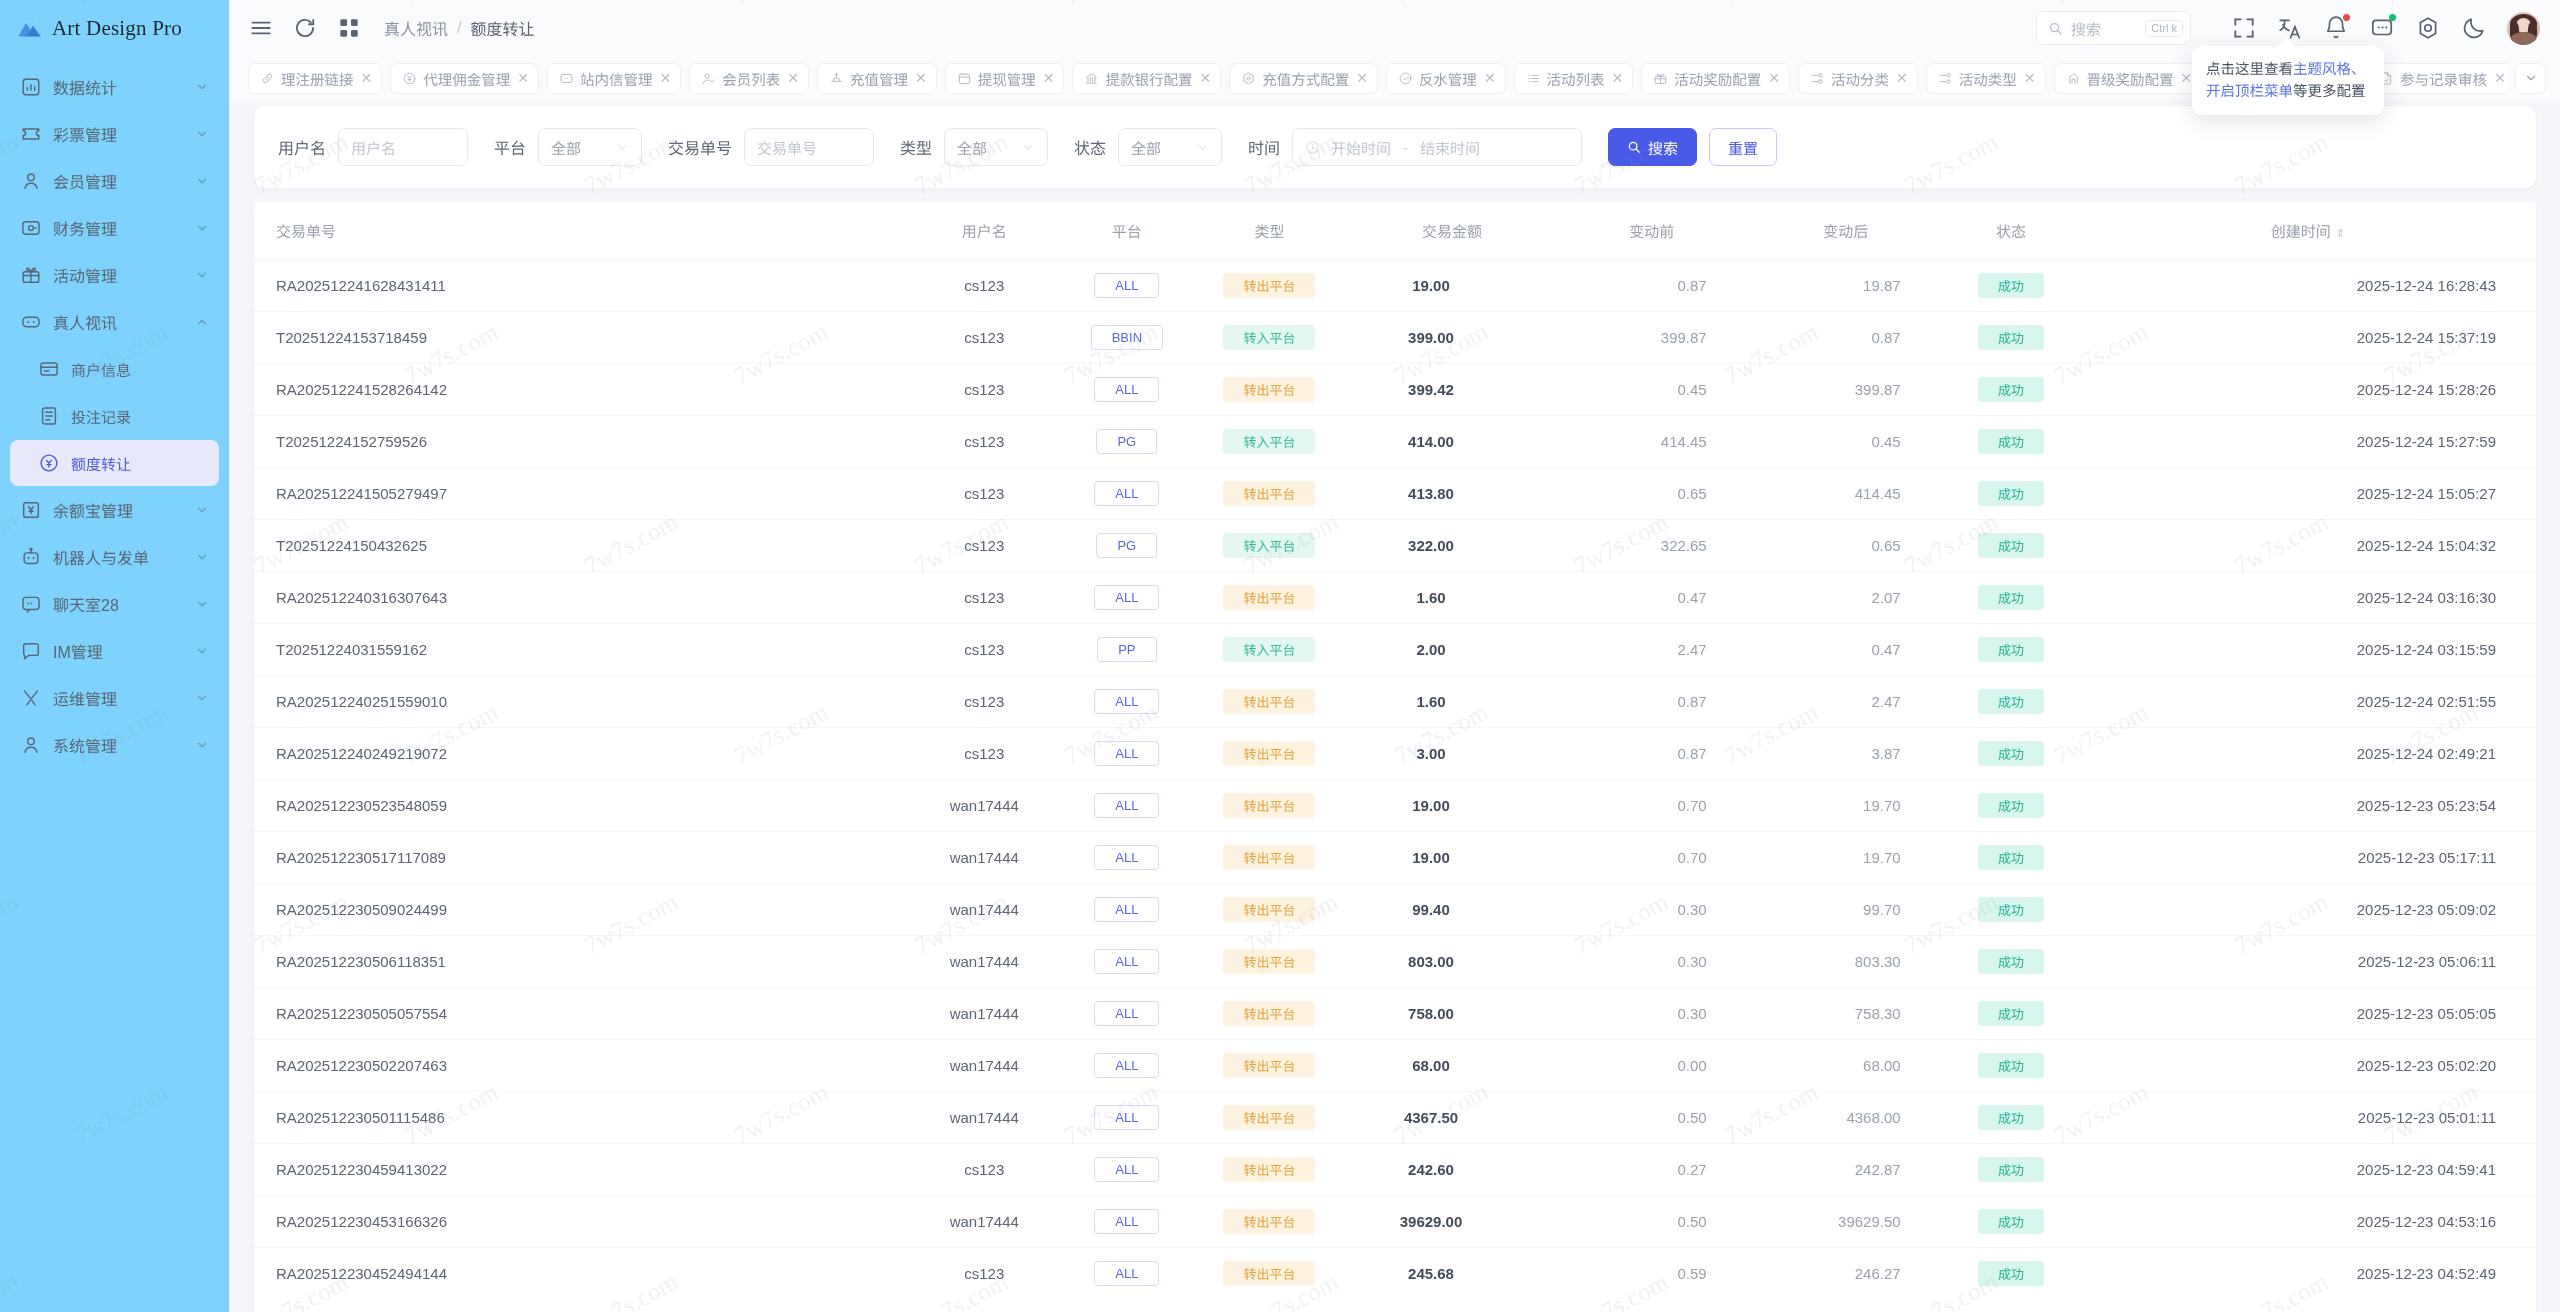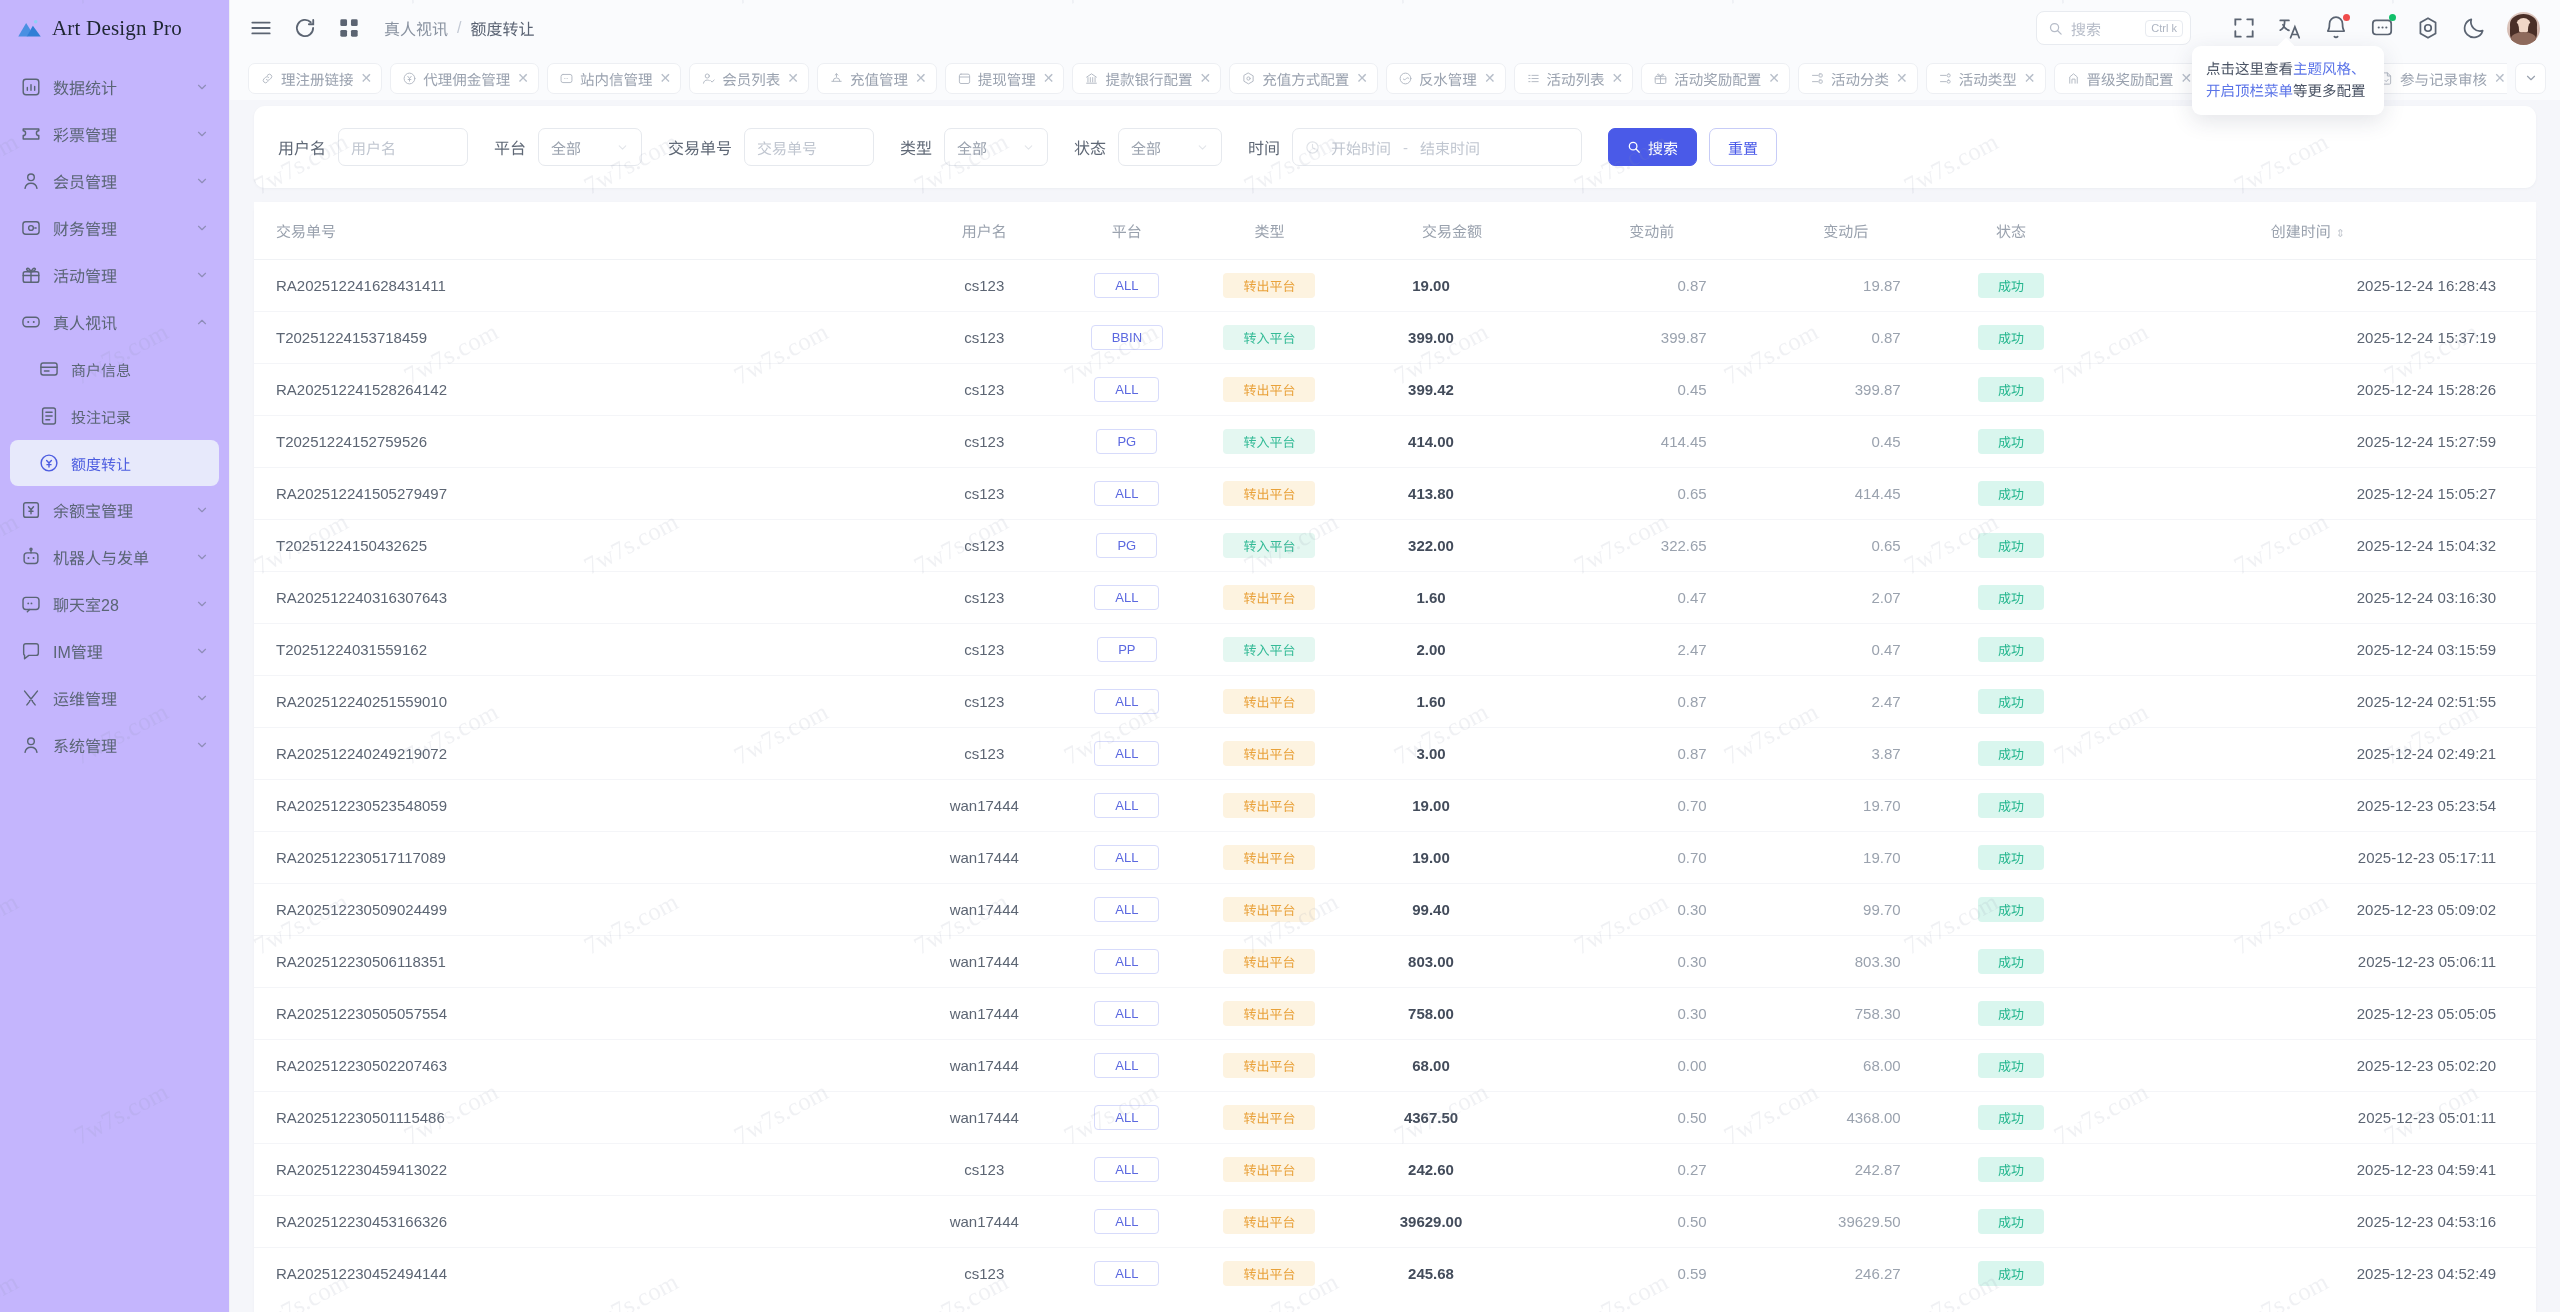--- a/index.html
+++ b/index.html
@@ -10,21 +10,21 @@
     background: #f5f6fa;
     overflow: hidden;
     font-size: 20px;
     color: #303133;
   }
   #app { display: flex; width: 2560px; height: 1312px; position: relative; }
 
   
   .sidebar {
     width: 230px; min-width: 230px; height: 1312px;
-    background: #c4b5fd;
+    background: #7dd3fc;
     border-right: 1px solid #eef0f4;
     display: flex; flex-direction: column;
     position: relative; z-index: 5;
   }
   .logo-row {
     height: 56px; display: flex; align-items: center;
     gap: 9px; padding-left: 16px;
   }
   .logo-mark { width: 27px; height: 27px; position: relative; flex: none; }
   .logo-text {

